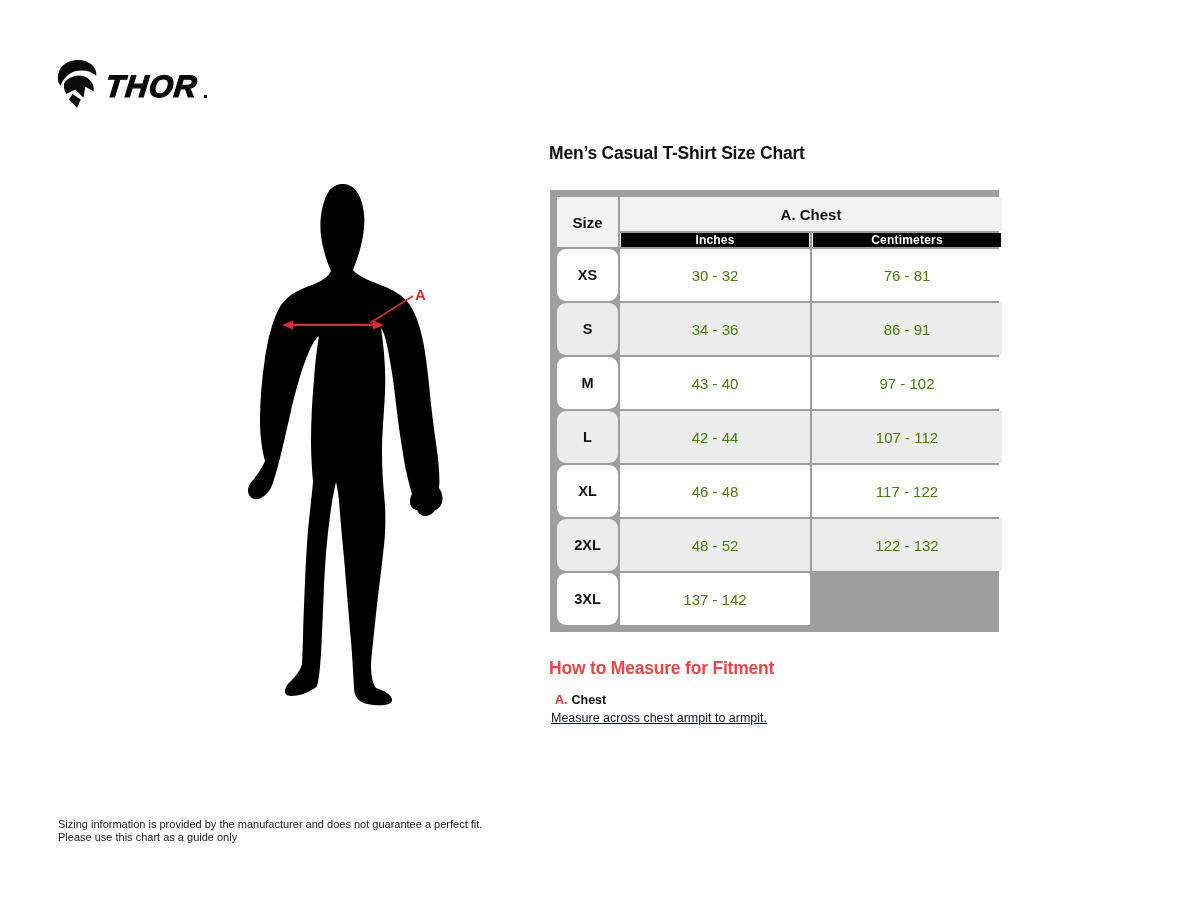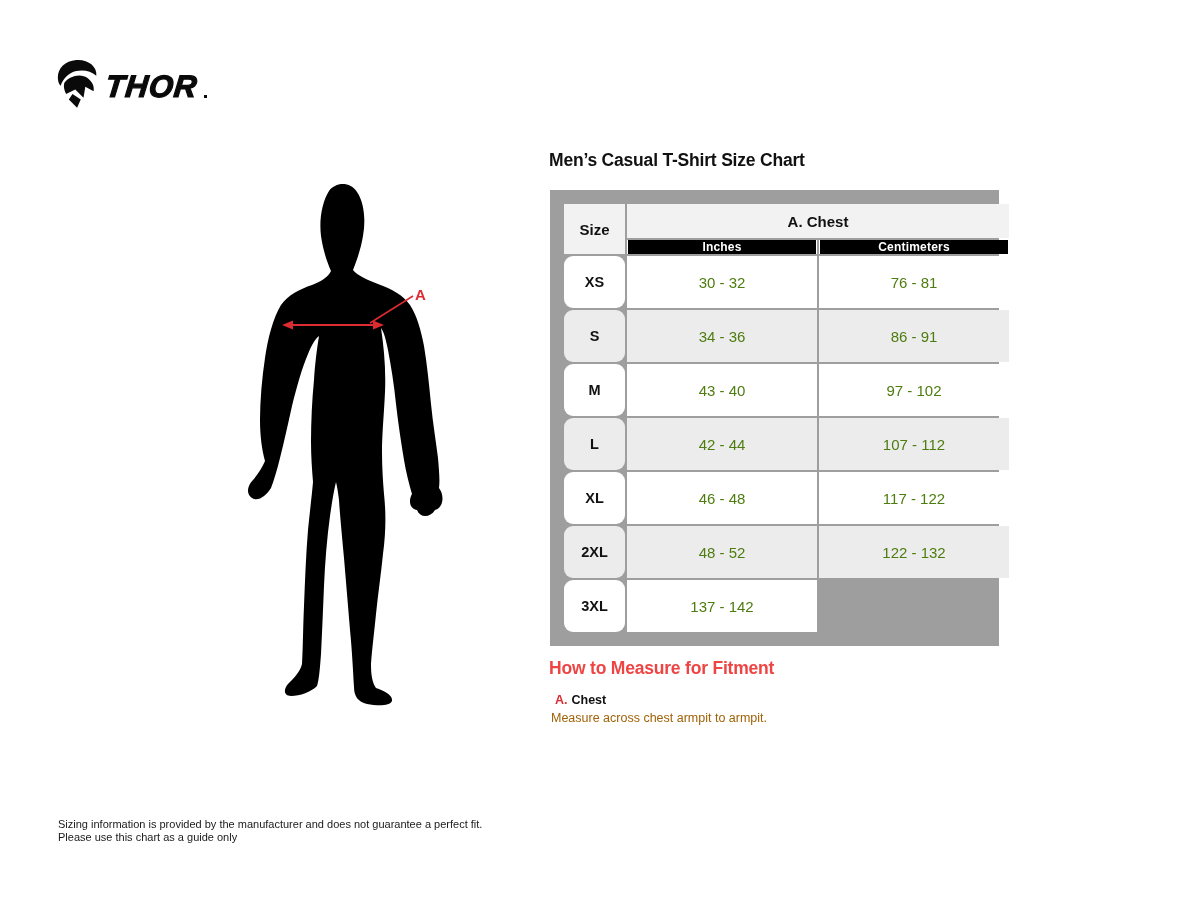--- a/index.html
+++ b/index.html
@@ -47,36 +47,36 @@
     left: 228px;
     top: 178px;
     width: 244px;
     height: 545px;
   }
 
   
   .chart-title {
     position: absolute;
     left: 549px;
-    top: 150px;
+    top: 143px;
     font-size: 17.5px;
     font-weight: bold;
     color: #111;
     letter-spacing: -0.2px;
   }
 
   
   .size-table {
     position: absolute;
     left: 550px;
     top: 190px;
     width: 449px;
     box-sizing: border-box;
     background: #9e9e9e;
-    padding: 14px;
+    padding: 7px;
     display: grid;
     grid-template-columns: 61px 190px 190px;
     grid-template-rows: 34px 14px repeat(7, 52px);
     gap: 2px;
   }
   .cell {
     background: #fff;
     display: flex;
     align-items: center;
     justify-content: center;
@@ -123,21 +123,22 @@
     font-size: 12.5px;
     font-weight: bold;
     color: #111;
   }
   .measure-key .key-letter { color: #dc2b31; margin-right: 4px; }
   .measure-desc {
     position: absolute;
     left: 551px;
     top: 711px;
     font-size: 12.5px;
-    color: #a16207;
+    color: #0f172a;
+    text-decoration: underline;
   }
 
   
   .footer {
     position: absolute;
     left: 58px;
     top: 818px;
     font-size: 11px;
     line-height: 12.5px;
     color: #1a1a1a;

